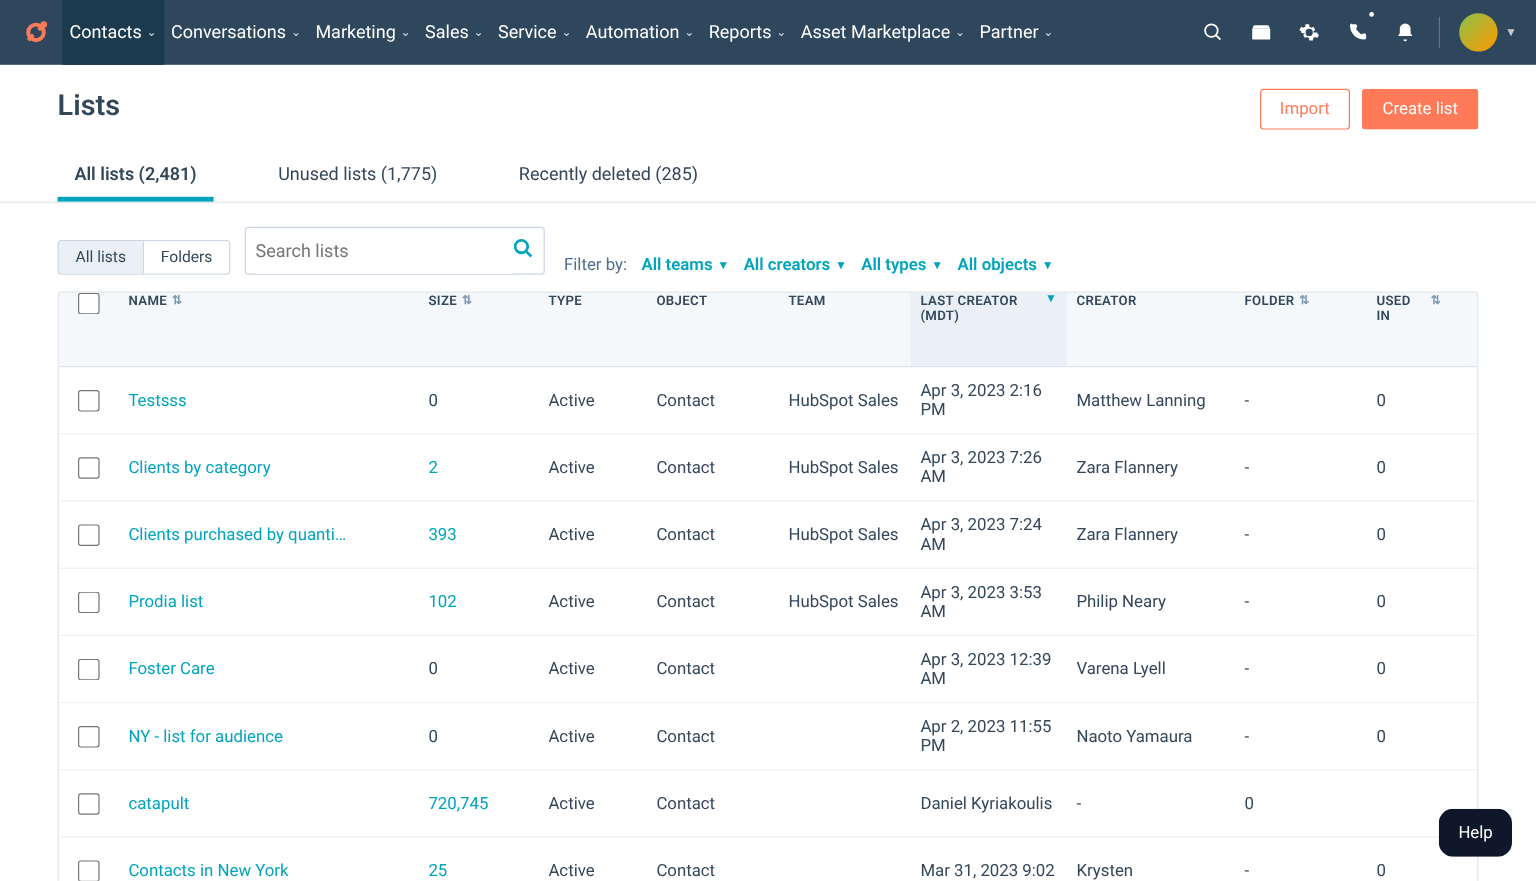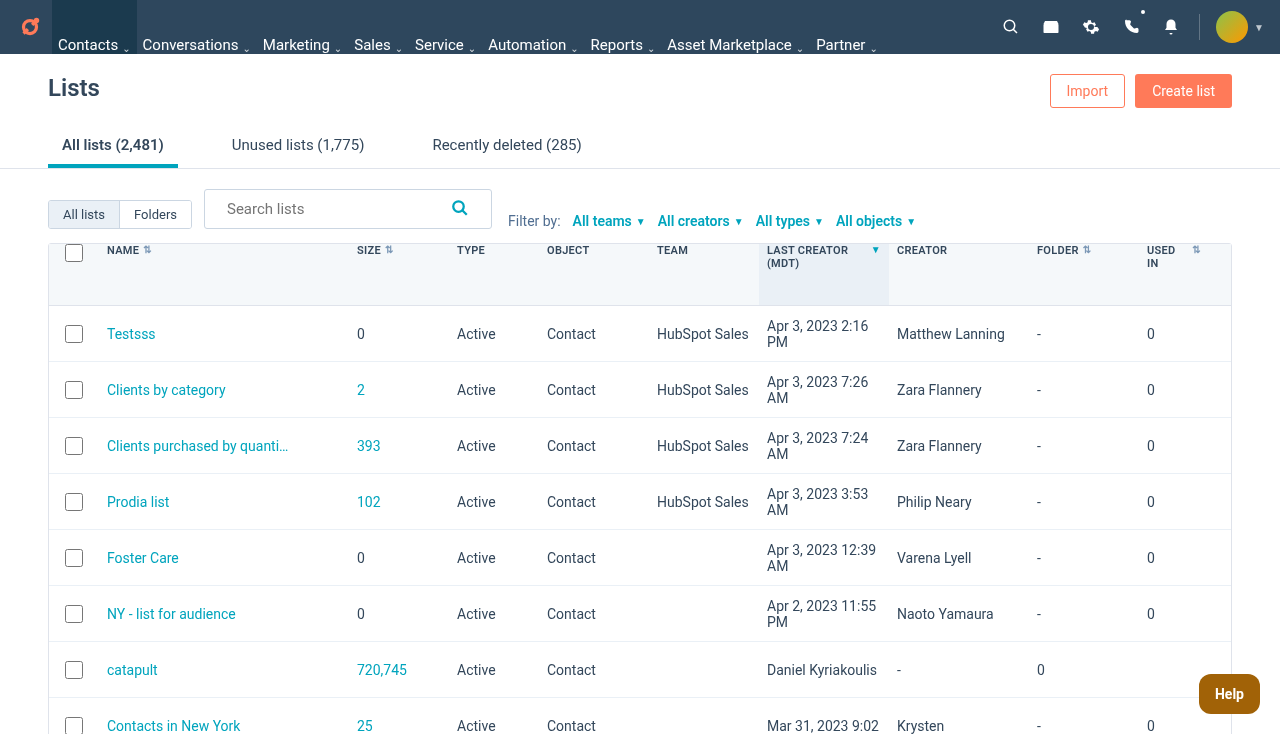--- a/index.html
+++ b/index.html
@@ -1,58 +1,58 @@
 <!DOCTYPE html>
 <html><head>
 <meta charset="utf-8">
 <style>
 *{box-sizing:border-box;margin:0;padding:0;font-family:-apple-system,BlinkMacSystemFont,"Segoe UI",Roboto,Helvetica,Arial,sans-serif}
 body{background:#fff;color:#33475b;font-size:14px;width:1280px;height:734px;overflow:hidden}
 .topnav{background:#2e475d;height:54px;display:flex;align-items:center;padding:0 16px;color:#fff}
 .logo{width:28px;height:28px;margin-right:8px;display:flex;align-items:center;justify-content:center}
-.nav-item{padding:0 6px;height:54px;display:flex;align-items:flex-end;font-size:15px;cursor:pointer;white-space:nowrap}
+.nav-item{padding:0 6px;height:54px;display:flex;align-items:center;font-size:15px;cursor:pointer;white-space:nowrap}
 .nav-item.active{background:#1b3a4e}
 .nav-item .chev{margin-left:4px;font-size:10px;opacity:.8}
 .nav-spacer{flex:1}
 .nav-icon{width:40px;height:54px;display:flex;align-items:center;justify-content:center;cursor:pointer;font-size:18px}
 .nav-divider{width:1px;height:26px;background:rgba(255,255,255,.25);margin:0 8px}
 .avatar{width:32px;height:32px;border-radius:50%;background:linear-gradient(135deg,#8bc34a,#ff9800);margin-left:8px;cursor:pointer}
 .page{padding:20px 48px 0}
 .page-header{display:flex;align-items:flex-start;margin-bottom:16px}
 .page-title{font-size:24px;font-weight:600;color:#33475b;flex:1}
 .btn{border-radius:3px;padding:8px 16px;font-size:14px;cursor:pointer;border:1px solid transparent}
 .btn-secondary{background:#fff;border-color:#ff7a59;color:#ff7a59;margin-right:10px}
 .btn-primary{background:#ff7a59;color:#fff}
 .tabs{display:flex;gap:40px;border-bottom:1px solid #dfe3eb;margin:12px -48px;padding:0 48px}
 .tab{padding:12px 14px 14px;cursor:pointer;color:#33475b;font-size:15px}
 .tab.active{border-bottom:4px solid #00a4bd;font-weight:600;padding-bottom:10px}
 .controls{display:flex;align-items:flex-end;gap:12px;margin:20px 0 14px}
 .seg{display:flex;border:1px solid #cbd6e2;border-radius:3px;overflow:hidden}
 .seg-btn{padding:6px 14px;background:#fff;cursor:pointer;font-size:13px;color:#33475b}
 .seg-btn.active{background:#eaf0f6}
 .seg-btn+.seg-btn{border-left:1px solid #cbd6e2}
-.search{display:flex;align-items:center;border:1px solid #cbd6e2;border-radius:3px;padding:0 22px;width:288px;height:40px}
+.search{display:flex;align-items:center;border:1px solid #cbd6e2;border-radius:3px;padding:0 8px;width:250px;height:40px}
 .search input{border:none;outline:none;flex:1;font-size:15px;color:#33475b;height:100%}
 .filter-label{color:#506e91;margin-left:4px}
 .filter{color:#00a4bd;font-weight:600;cursor:pointer;display:flex;align-items:center;gap:4px}
 .filter .chev{font-size:10px}
 .table{border:1px solid #dfe3eb;border-radius:3px}
 .thead,.trow{display:grid;grid-template-columns:50px 250px 100px 90px 110px 110px 130px 140px 110px 70px;align-items:center}
 .thead{background:#f5f8fa;border-bottom:1px solid #dfe3eb;height:62px}
 .th{font-size:11px;font-weight:600;color:#33475b;letter-spacing:.3px;padding:0 8px;display:flex;align-items:flex-start;gap:4px;height:100%}
 .th.sortable{cursor:pointer}
 .th.sorted{background:#eaf0f6}
 .sort-ic{color:#7c98b6;font-size:10px}
 .sort-ic.on{color:#00a4bd}
 .trow{border-bottom:1px solid #eaf0f6;min-height:56px;padding:10px 0}
 .td{padding:0 8px;color:#33475b;font-size:14px}
 .chk{display:flex;justify-content:center}
 .chk input{width:18px;height:18px;cursor:pointer;accent-color:#00a4bd}
 .link{color:#00a4bd;font-weight:400;cursor:pointer;white-space:nowrap;overflow:hidden;text-overflow:ellipsis}
-.help-btn{position:fixed;right:20px;bottom:20px;background:#a16207;color:#fff;border-radius:12px;padding:12px 16px;font-weight:700;cursor:pointer;font-size:14px}
+.help-btn{position:fixed;right:20px;bottom:20px;background:#0f172a;color:#fff;border-radius:12px;padding:12px 16px;font-weight:400;cursor:pointer;font-size:14px}
 </style>
 </head>
 <body>
 
 <div class="topnav">
   <div class="logo">
     <svg viewBox="0 0 24 24" width="26" height="26">
         <circle cx="12" cy="12" r="6" fill="none" stroke="#ff7a59" stroke-width="3"></circle>
         <circle cx="18" cy="6" r="2.5" fill="#ff7a59"></circle>
         <line x1="6" y1="18" x2="10" y2="14" stroke="#ff7a59" stroke-width="3"></line>

